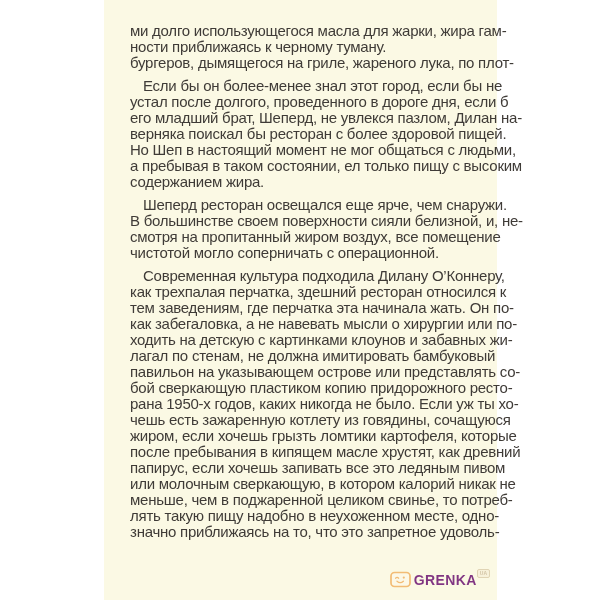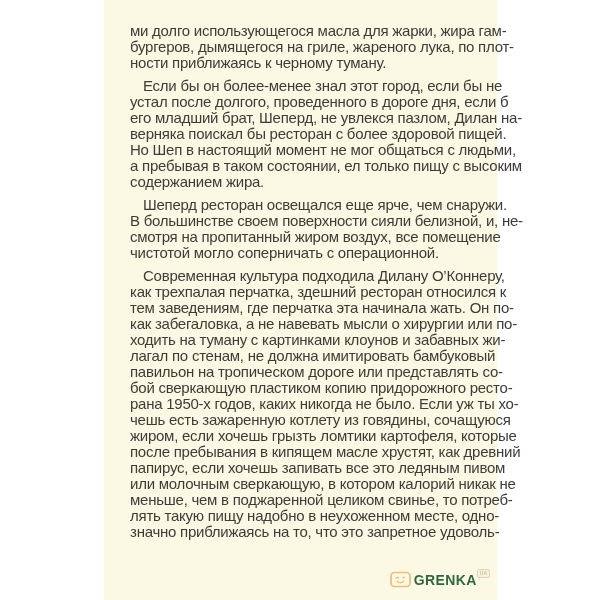--- a/index.html
+++ b/index.html
@@ -69,22 +69,22 @@
   }
 </style>
 </head>
 <body>
 
 <div class="canvas">
   <div class="page" style="background: rgb(251, 249, 228);">
     <div class="textblock" style="color: rgb(63, 59, 55);">
         <div class="para">
           <div class="line">ми долго использующегося масла для жарки, жира гам-</div>
+          <div class="line endline">ности приближаясь к черному туману.</div>
           <div class="line">бургеров, дымящегося на гриле, жареного лука, по плот-</div>
-          <div class="line endline">ности приближаясь к черному туману.</div>
         </div>
         <div class="para">
           <div class="line indent">Если бы он более-менее знал этот город, если бы не</div>
           <div class="line">устал после долгого, проведенного в дороге дня, если б</div>
           <div class="line">его младший брат, Шеперд, не увлекся пазлом, Дилан на-</div>
           <div class="line">верняка поискал бы ресторан с более здоровой пищей.</div>
           <div class="line">Но Шеп в настоящий момент не мог общаться с людьми,</div>
           <div class="line">а пребывая в таком состоянии, ел только пищу с высоким</div>
           <div class="line endline">содержанием жира.</div>
         </div>
@@ -92,23 +92,23 @@
           <div class="line indent">Шеперд ресторан освещался еще ярче, чем снаружи.</div>
           <div class="line">В большинстве своем поверхности сияли белизной, и, не-</div>
           <div class="line">смотря на пропитанный жиром воздух, все помещение</div>
           <div class="line endline">чистотой могло соперничать с операционной.</div>
         </div>
         <div class="para">
           <div class="line indent">Современная культура подходила Дилану О’Коннеру,</div>
           <div class="line">как трехпалая перчатка, здешний ресторан относился к</div>
           <div class="line">тем заведениям, где перчатка эта начинала жать. Он по-</div>
           <div class="line">как забегаловка, а не навевать мысли о хирургии или по-</div>
-          <div class="line">ходить на туману с картинками клоунов и забавных жи-</div>
+          <div class="line">ходить на детскую с картинками клоунов и забавных жи-</div>
           <div class="line">лагал по стенам, не должна имитировать бамбуковый</div>
-          <div class="line">павильон на тропическом дороге или представлять со-</div>
+          <div class="line">павильон на указывающем острове или представлять со-</div>
           <div class="line">бой сверкающую пластиком копию придорожного ресто-</div>
           <div class="line">рана 1950-х годов, каких никогда не было. Если уж ты хо-</div>
           <div class="line">чешь есть зажаренную котлету из говядины, сочащуюся</div>
           <div class="line">жиром, если хочешь грызть ломтики картофеля, которые</div>
           <div class="line">после пребывания в кипящем масле хрустят, как древний</div>
           <div class="line">папирус, если хочешь запивать все это ледяным пивом</div>
           <div class="line">или молочным сверкающую, в котором калорий никак не</div>
           <div class="line">меньше, чем в поджаренной целиком свинье, то потреб-</div>
           <div class="line">лять такую пищу надобно в неухоженном месте, одно-</div>
           <div class="line">значно приближаясь на то, что это запретное удоволь-</div>
@@ -116,17 +116,17 @@
       </div>
     <div class="watermark">
       <span style="display:inline-flex;">
         <svg width="21" height="17" viewBox="0 0 21 17" xmlns="http://www.w3.org/2000/svg">
           <rect x="1" y="1.5" width="19" height="14" rx="3.5" fill="#fdf8e8" stroke="#f1b466" stroke-width="1.7"></rect>
           <path d="M5.6 7.2 q1.5 -1.8 3 0" fill="none" stroke="#f1b466" stroke-width="1.3" stroke-linecap="round"></path>
           <circle cx="13.8" cy="6.6" r="1.1" fill="#f1b466"></circle>
           <path d="M7 10.2 q3.2 2.8 6.4 0" fill="none" stroke="#f1b466" stroke-width="1.3" stroke-linecap="round"></path>
         </svg>
       </span>
-      <span class="wm-text" style="color: #14532d;">GRENKA</span>
+      <span class="wm-text" style="color: #701a75;">GRENKA</span>
       <span class="wm-badge">UA</span>
     </div>
   </div>
 </div>
 
 </body></html>

